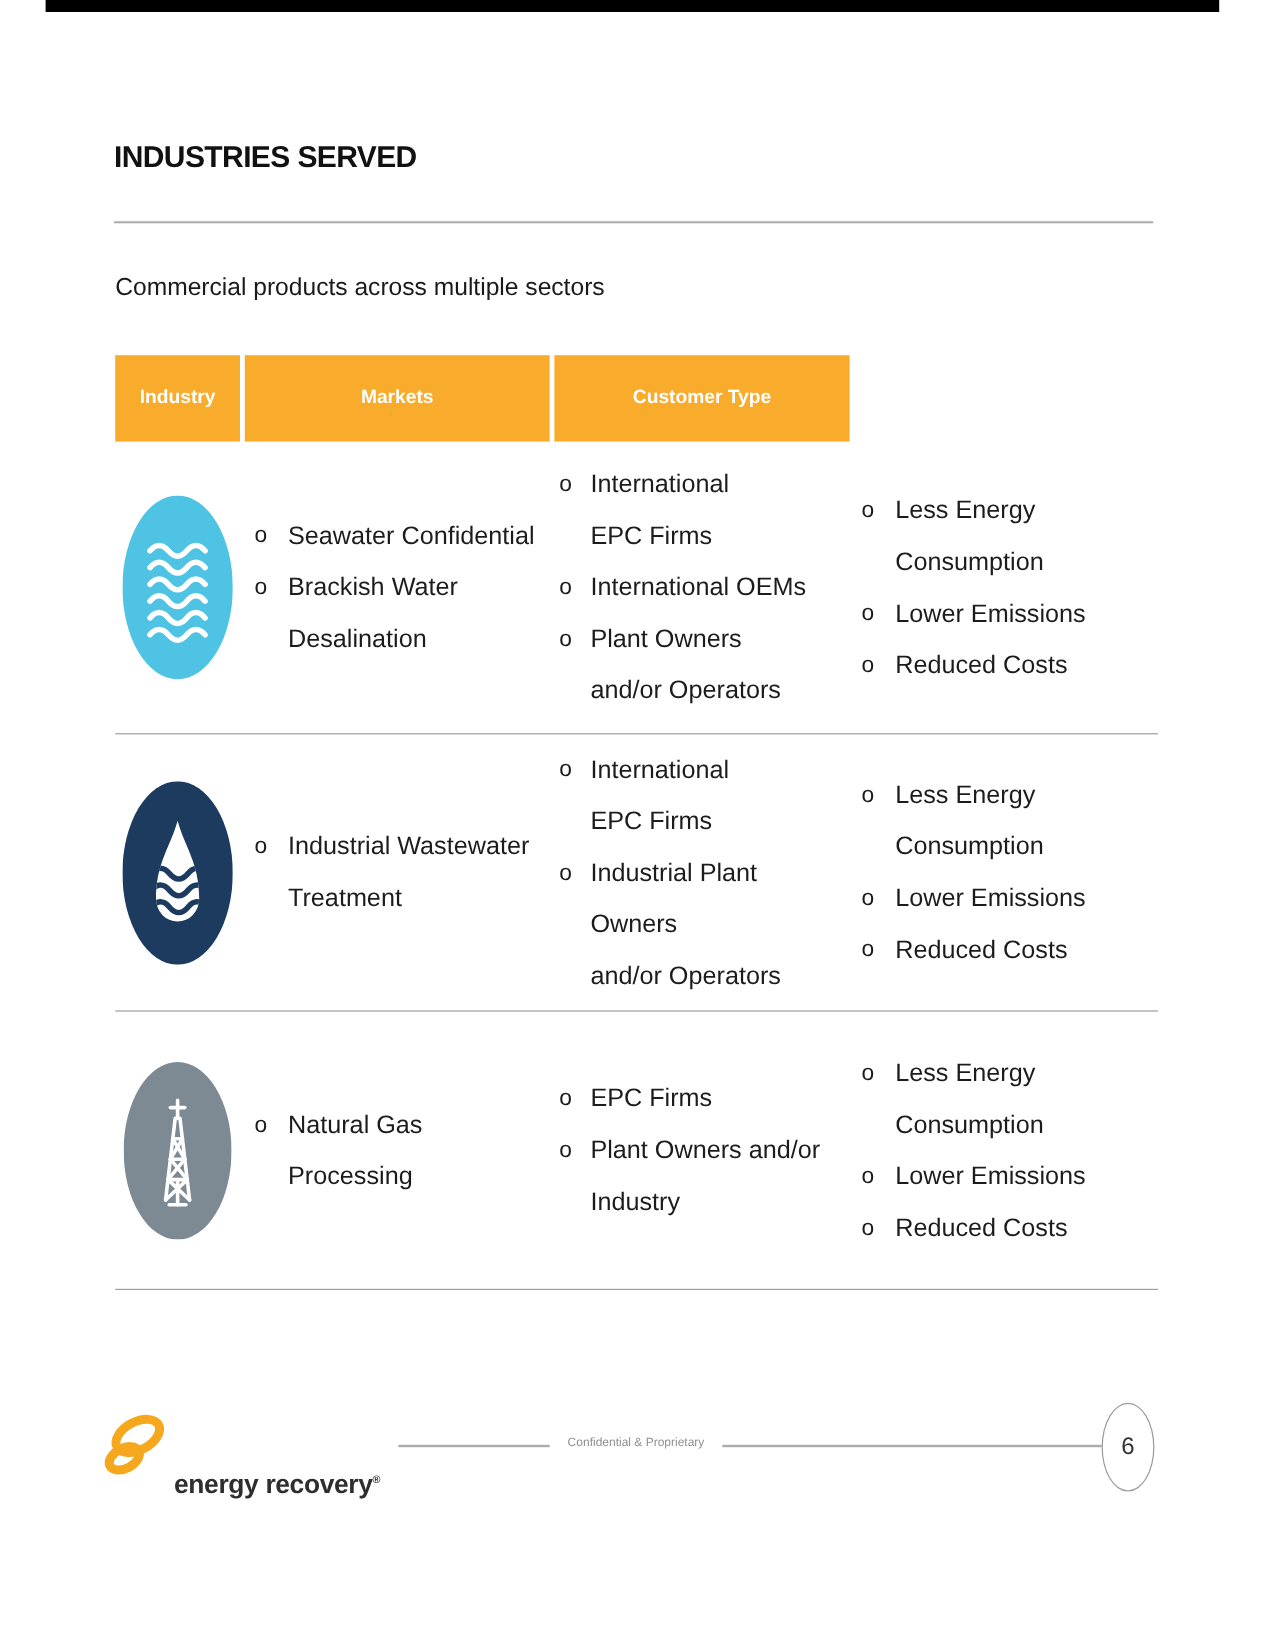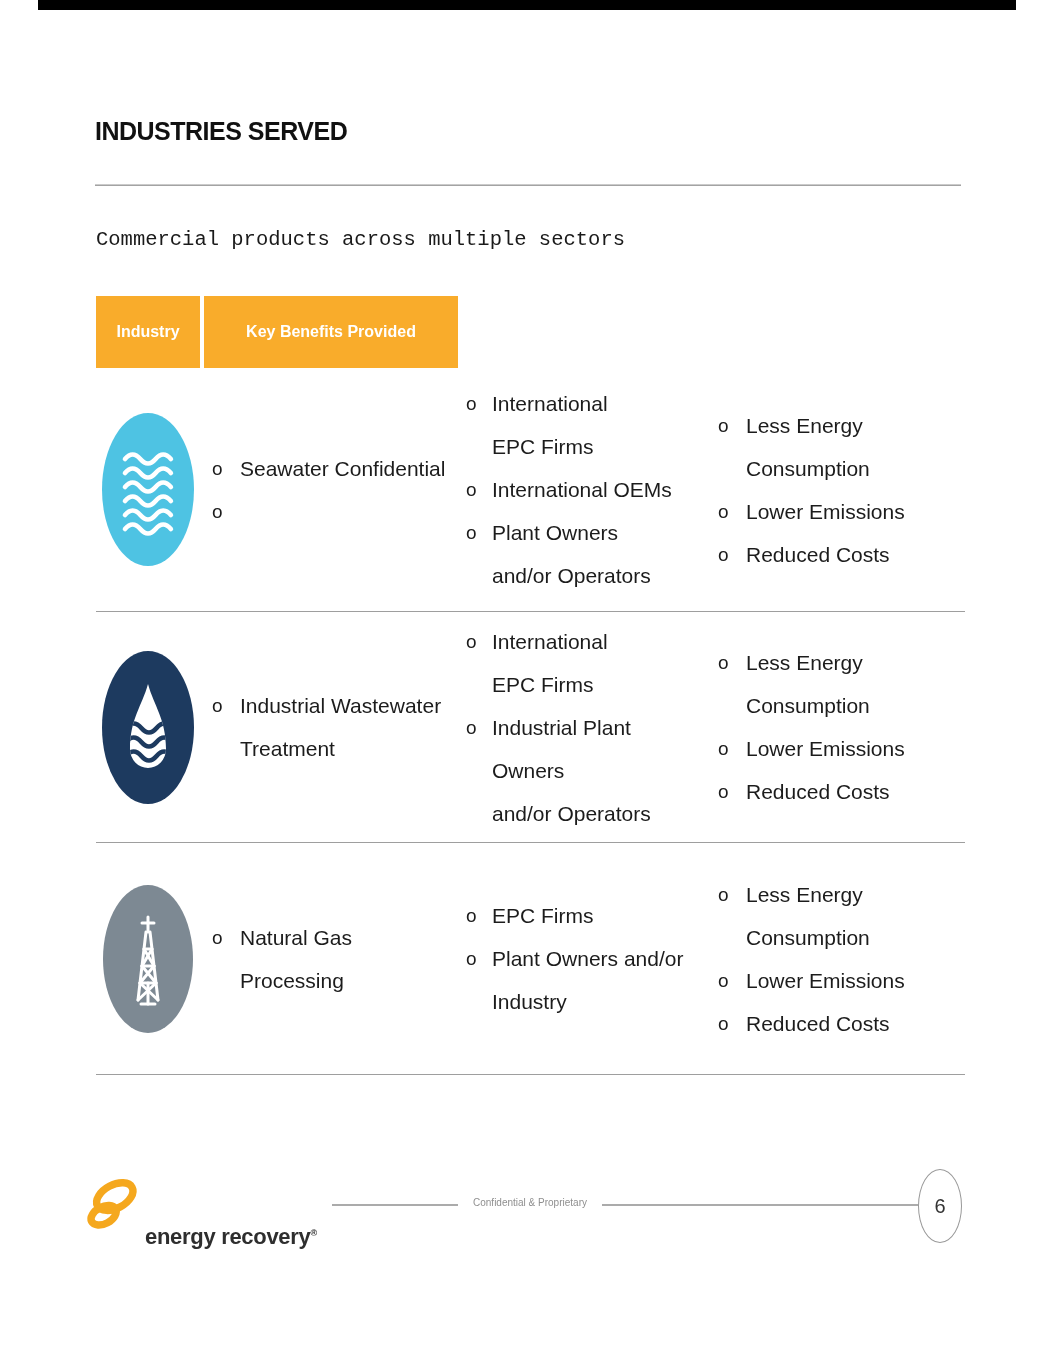--- a/index.html
+++ b/index.html
@@ -8,21 +8,21 @@
   .abs { position:absolute; }
 
   #top-bar { left:38px; top:0; width:978px; height:10px; background:#000000; }
 
   #slide-title { left:95px; top:117px; font-size:25px; font-weight:700;
     letter-spacing:-0.5px; color:#111; }
 
   #title-divider { left:95px; top:184px; width:866px; height:2px;
     background:linear-gradient(#dedede,#8f8f8f); }
 
-  #subtitle { left:96px; top:228px; font-size:20.5px; color:#1a1a1a;font-family:Liberation Mono, monospace; }
+  #subtitle { left:96px; top:228px; font-size:20.5px; color:#1a1a1a; }
 
   
   #table { left:96px; top:296px; width:869px; }
   .grid-row { display:grid; grid-template-columns:104px 254px 246px 253px;
     column-gap:4px; }
   #table-header .cell { height:72px; background:#F9AC2B; color:#ffffff;
     font-size:16px; font-weight:700; display:flex; align-items:center;
     justify-content:center; }
   .body-row { border-bottom:1px solid #9e9e9e; }
   .body-row .cell { display:flex; align-items:center; }
@@ -59,21 +59,22 @@
 <div class="abs" id="top-bar"></div>
 
 <div class="abs" id="slide-title">INDUSTRIES SERVED</div>
 <div class="abs" id="title-divider"></div>
 <div class="abs" id="subtitle">Commercial products across multiple sectors</div>
 
 <div class="abs" id="table">
 
   <div class="grid-row" id="table-header">
     <div class="cell">Industry</div>
-    <div class="cell">Key Benefits Provided</div>
+    <div class="cell">Markets</div>
+    <div class="cell">Customer Type</div>
   </div>
 
   <div class="grid-row body-row row-1">
     <div class="cell icon-cell">
       <svg width="92" height="153" viewBox="0 0 92 153">
         <ellipse cx="46" cy="76.5" rx="46" ry="76.5" fill="#4EC3E3"></ellipse>
         <g stroke="#ffffff" stroke-width="4.6" fill="none" stroke-linecap="round">
           <path d="M23 46 q7.6 -9 15.3 0 t15.3 0 t15.3 0"></path>
           <path d="M23 60 q7.6 -9 15.3 0 t15.3 0 t15.3 0"></path>
           <path d="M23 74 q7.6 -9 15.3 0 t15.3 0 t15.3 0"></path>
@@ -84,20 +85,22 @@
       </svg>
     </div>
     <div class="cell markets-cell">
       <ul class="list">
         <li>
           <span class="bullet">o</span>
           <span class="li-text">Seawater Confidential</span>
           </li>
         <li>
           <span class="bullet">o</span>
+          <span class="li-text">Brackish Water
+Desalination</span>
           </li>
       </ul>
     </div>
     <div class="cell customer-cell">
       <ul class="list">
         <li>
           <span class="bullet">o</span>
           <span class="li-text">International
 EPC Firms</span>
           </li>

